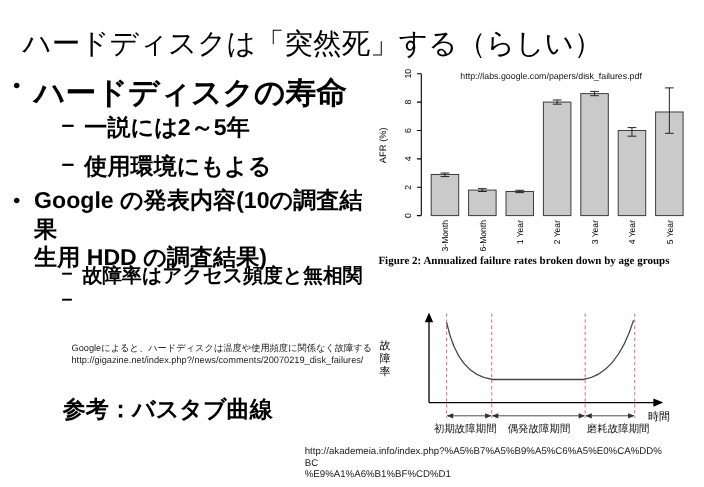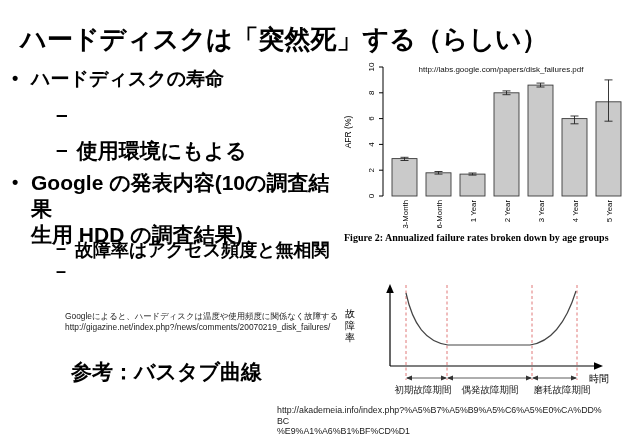--- a/index.html
+++ b/index.html
@@ -4,24 +4,24 @@
 <style>
   html,body{margin:0;padding:0;}
   body{
     width:640px;height:443px;position:relative;background:#ffffff;
     font-family:"Liberation Sans","DejaVu Sans",sans-serif;color:#000;
     overflow:hidden;
   }
   .abs{position:absolute;}
   .title{
     top:22px;left:0;width:568px;text-align:center;
-    font-size:26px;font-weight:700;letter-spacing:0px;white-space:nowrap;
+    font-size:26px;font-weight:400;letter-spacing:0px;white-space:nowrap;
   }
   .bullet-dot{font-size:18px;font-weight:700;}
-  .lvl1{font-size:19px;font-weight:700;white-space:nowrap;}
+  .lvl1{font-size:28px;font-weight:700;white-space:nowrap;}
   .lvl1-wrap{font-size:21px;font-weight:700;line-height:26px;}
   .lvl2{font-size:21px;font-weight:700;white-space:nowrap;display:flex;}
   .lvl2 .dash, .lvl2s .dash{margin-right:9px;font-weight:700;}
   .lvl2s{font-size:18px;font-weight:700;display:flex;}
   .lvl2s .lines{line-height:22px;}
   .lat{font-weight:700;}
   .note{font-size:8.4px;line-height:11px;color:#1a1a1a;white-space:nowrap;}
   .ref{font-size:21px;font-weight:700;white-space:nowrap;}
   .caption{
     font-family:"Liberation Serif","DejaVu Serif",serif;
@@ -33,20 +33,21 @@
 </head>
 <body>
 
 <div class="abs title">ハードディスクは「突然死」する（らしい）</div>
 
 <span class="abs bullet-dot" style="left:12px;top:68px;">•</span>
 <div class="abs lvl1" style="left:31px;top:66px;">ハードディスクの寿命</div>
 
 <div class="abs lvl2" style="left:56px;top:102px;">
   <span class="dash">–</span>
+  <span>一説には2～5年</span>
 </div>
 <div class="abs lvl2" style="left:56px;top:137px;">
   <span class="dash">–</span>
   <span>使用環境にもよる</span>
 </div>
 
 <span class="abs bullet-dot" style="left:12px;top:172px;">•</span>
 <div class="abs lvl1-wrap" style="left:31px;top:170px;width:315px;">
   <div><span class="lat">Google </span><span>の発表内容</span><span class="lat">(10</span><span>の調査結果</span></div>
   <div><span>生用 </span><span class="lat">HDD </span><span>の調査結果)</span></div>
@@ -60,21 +61,21 @@
   <span class="dash">–</span>
   <span class="lines">
   </span>
 </div>
 
 <div class="abs note" style="left:33px;top:311px;margin-left:32px;">
   <div>Googleによると、ハードディスクは温度や使用頻度に関係なく故障する</div>
   <div>http://gigazine.net/index.php?/news/comments/20070219_disk_failures/</div>
 </div>
 
-<div class="abs ref" style="left:71px;top:358px;">参考：バスタブ曲線</div>
+<div class="abs ref" style="left:57px;top:358px;">参考：バスタブ曲線</div>
 
 <div class="abs" style="left:338px;top:58px;width:302px;height:174px;" id="barchart"><svg width="302" height="174" viewBox="0 0 302 174">
       <text x="163" y="14" font-size="8" text-anchor="middle" fill="#111">http://labs.google.com/papers/disk_failures.pdf</text>
       <line x1="45" y1="9" x2="45" y2="138" stroke="#000" stroke-width="1"></line>
       <line x1="41" y1="138" x2="45" y2="138" stroke="#000" stroke-width="1"></line>
       <text x="36" y="138" transform="rotate(-90 36 138)" text-anchor="middle" font-size="8" fill="#000">0</text>
       <line x1="41" y1="112.2" x2="45" y2="112.2" stroke="#000" stroke-width="1"></line>
       <text x="36" y="112.2" transform="rotate(-90 36 112.2)" text-anchor="middle" font-size="8" fill="#000">2</text>
       <line x1="41" y1="86.4" x2="45" y2="86.4" stroke="#000" stroke-width="1"></line>
       <text x="36" y="86.4" transform="rotate(-90 36 86.4)" text-anchor="middle" font-size="8" fill="#000">4</text>

